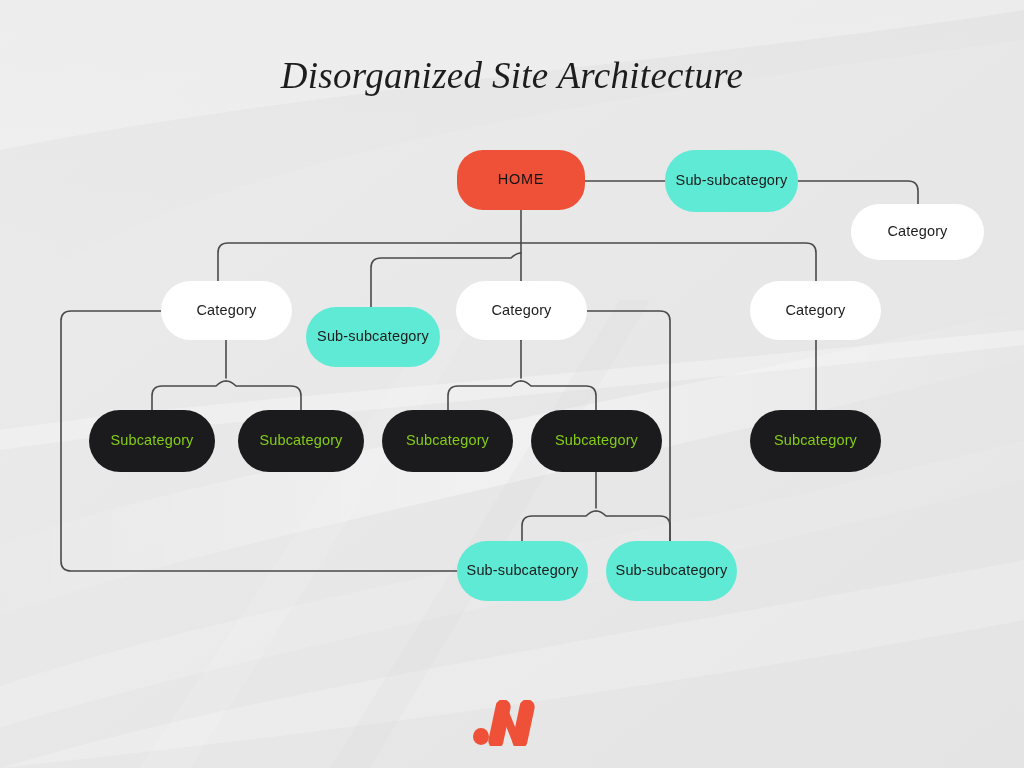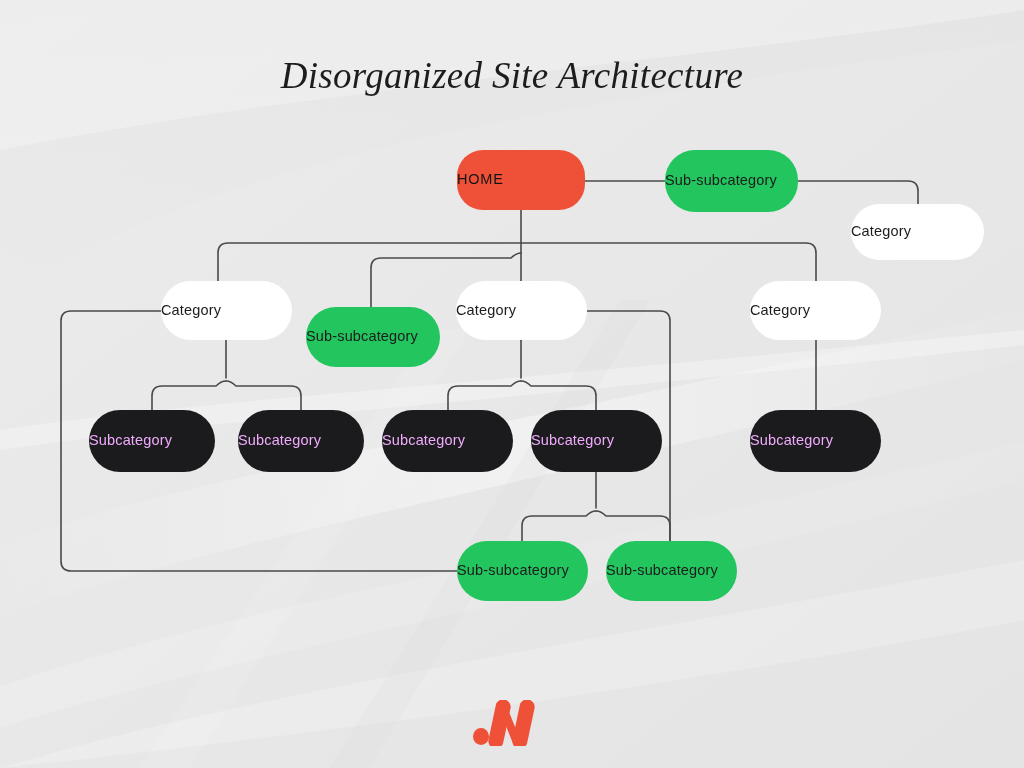--- a/index.html
+++ b/index.html
@@ -56,21 +56,21 @@
     letter-spacing: 0.3px;
     z-index: 3;
   }
 
   
   .node {
     position: absolute;
     z-index: 2;
     display: flex;
     align-items: center;
-    justify-content: flex-start;
+    justify-content: center;
     box-sizing: border-box;
     font-size: 14.5px;
     letter-spacing: 0.15px;
     text-align: center;
     line-height: 1.1;
     white-space: nowrap;
   }
   .node.home {
     background: #ef5138;
     color: #141414;
@@ -78,25 +78,25 @@
     font-size: 14.5px;
     letter-spacing: 0.8px;
   }
   .node.category {
     background: #ffffff;
     color: #1c1c1c;
     border-radius: 34px;
   }
   .node.subcategory {
     background: #1b1b1d;
-    color: #f0abfc;
+    color: #84cc16;
     border-radius: 32px;
   }
   .node.subsub {
-    background: #22c55e;
+    background: #5eead4;
     color: #1c1c1c;
     border-radius: 30px;
   }
 
   
   #logo {
     position: absolute;
     left: 472px;
     top: 700px;
     width: 80px;

